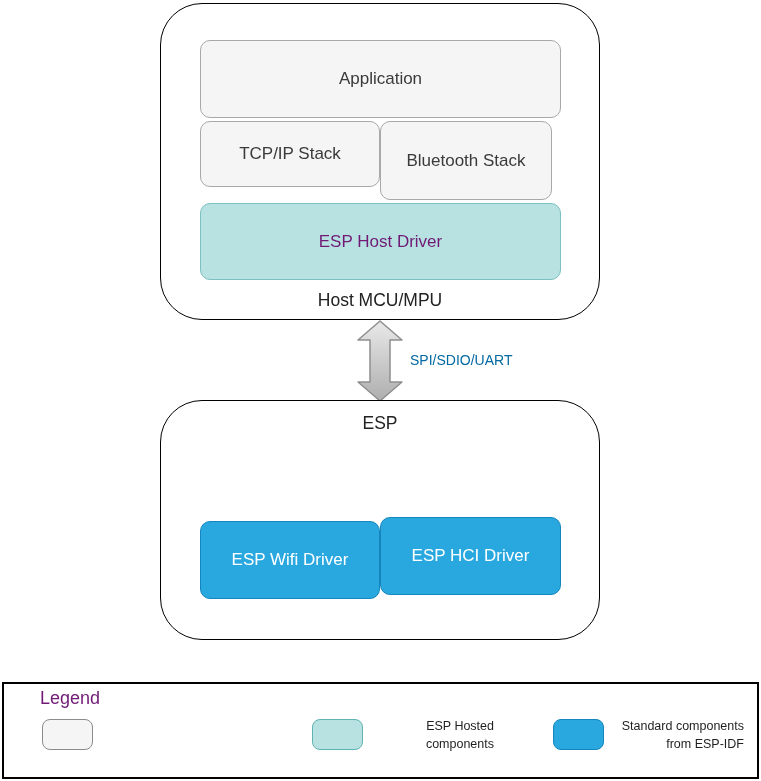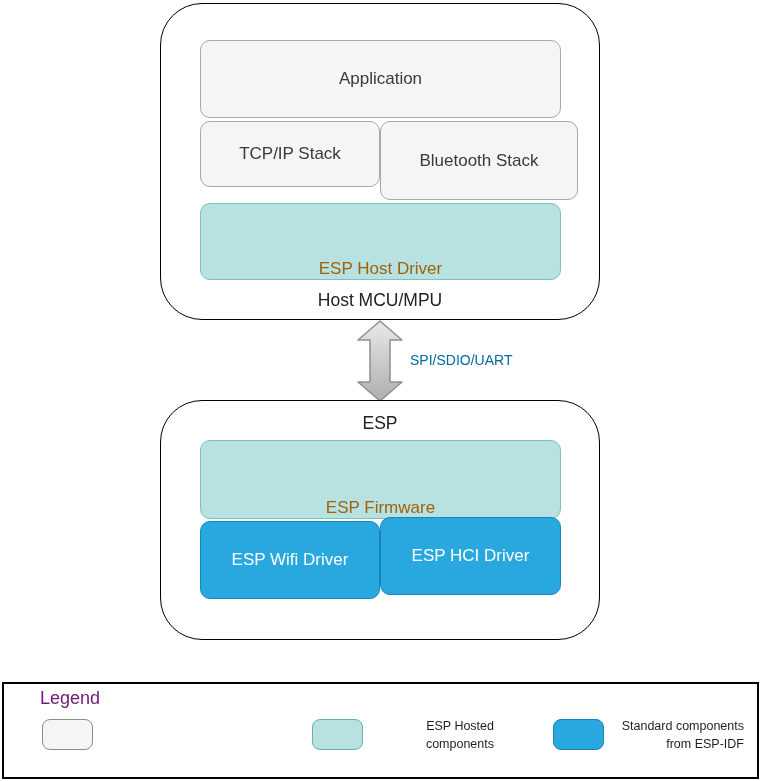--- a/index.html
+++ b/index.html
@@ -23,27 +23,27 @@
   .block {
     position: absolute;
     border-radius: 10px;
     display: flex;
     align-items: center;
     justify-content: center;
     font-size: 17px;
     text-align: center;
   }
   .block-gray { background: #f5f5f5; border: 1px solid #a8a8a8; color: #3a3a3a; }
-  .block-teal { background: #b7e2e1; border: 1px solid #7cc0bf; color: #a16207; align-items: flex-end; }
+  .block-teal { background: #b7e2e1; border: 1px solid #7cc0bf; color: #701a75; }
   .block-blue { background: #29a8e0; border: 1px solid #1486bd; color: #ffffff; }
 
   
   .b-app  { left: 39px;  top: 36px;  width: 361px; height: 78px; }
   .b-tcp  { left: 39px;  top: 117px; width: 180px; height: 66px; }
-  .b-bt   { left: 219px; top: 117px; width: 198px; height: 79px; }
+  .b-bt   { left: 219px; top: 117px; width: 172px; height: 79px; }
   .b-ehd  { left: 39px;  top: 199px; width: 361px; height: 77px; }
 
   .container-label {
     position: absolute;
     left: 0; width: 100%;
     text-align: center;
     font-size: 17.5px;
     color: #222222;
   }
   .label-bottom { bottom: 8px; }
@@ -131,23 +131,20 @@
       <stop offset="0" stop-color="#e9e9e9"></stop>
       <stop offset="1" stop-color="#aeaeae"></stop>
     </linearGradient>
   </defs>
   <polygon points="25,1 3,20 15,20 15,62 3,62 25,81 47,62 35,62 35,20 47,20" fill="url(#arrowGrad)" stroke="#8f8f8f" stroke-width="1.5" stroke-linejoin="round"></polygon>
 </svg>
 <div id="connector-label">SPI/SDIO/UART</div>
 
 <div id="esp-box" class="container-box">
   <div class="container-label label-top">ESP</div>
-  <div class="block block-teal b-fw">
-    <span>ESP Firmware</span>
-  </div>
   <div class="block block-blue b-wifi">
     <span>ESP Wifi Driver</span>
   </div>
   <div class="block block-blue b-hci">
     <span>ESP HCI Driver</span>
   </div>
 </div>
 
 <div id="legend-box">
   <div class="legend-title">Legend</div>

